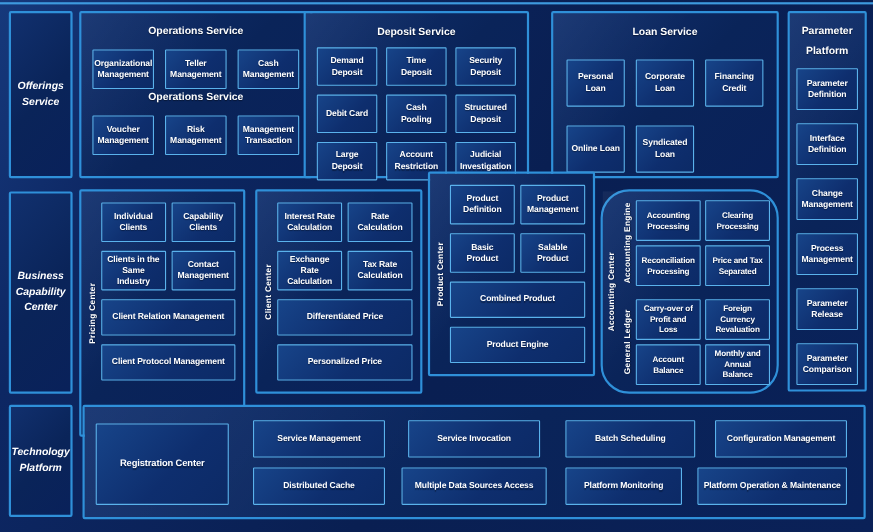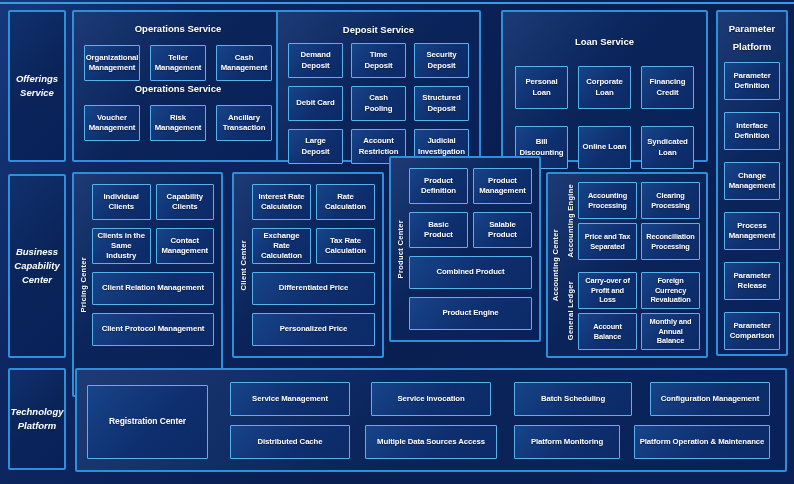--- a/index.html
+++ b/index.html
@@ -29,40 +29,40 @@
   
   #p-ops{left:72px;top:10px;width:212px;height:152px;padding:6px 10px;}
   .ops-row{display:grid;grid-template-columns:repeat(3,1fr);gap:10px;height:36px;margin-top:11px;}
   #p-ops .panel-title{margin-top:5px;}
   #p-ops .mid{margin-top:2px;}
   #p-dep{left:276px;top:10px;width:205px;height:152px;padding:6px 10px;}
   .dep-grid{display:grid;grid-template-columns:repeat(3,1fr);gap:8px;grid-auto-rows:35px;margin-top:8px;}
   #p-dep .panel-title{margin-top:6px;}
   #p-loan{left:501px;top:10px;width:207px;height:152px;padding:6px 12px;}
   .loan-grid{display:grid;grid-template-columns:repeat(3,1fr);gap:17px 10px;grid-auto-rows:43px;margin-top:19px;}
-  #p-loan .panel-title{margin-top:18px;}
+  #p-loan .panel-title{margin-top:6px;}
   
   #p-param{left:716px;top:10px;width:72px;height:346px;padding:8px 6px;}
   #p-param .panel-title{line-height:1.9;}
   .param-stack{display:flex;flex-direction:column;gap:12px;margin-top:6px;}
   .param-stack .box{height:38px;flex:none;}
   
   .center-panel{display:flex;}
   #p-pricing{left:72px;top:172px;width:151px;height:225px;}
   #p-client{left:232px;top:172px;width:152px;height:186px;}
   #p-product{left:389px;top:156px;width:152px;height:186px;}
   #p-acct{left:546px;top:172px;width:162px;height:186px;}
   .vstrip{width:18px;display:flex;align-items:center;justify-content:center;}
   .vlabel{writing-mode:vertical-rl;transform:rotate(180deg);font-weight:bold;font-size:7.5px;
     letter-spacing:.3px;white-space:nowrap;text-shadow:0 1px 1px rgba(0,0,0,.4);}
   .center-body{flex:1;padding:10px 7px 10px 0;display:flex;flex-direction:column;gap:8px;}
   .sm-grid{display:grid;grid-template-columns:1fr 1fr;gap:8px 5px;grid-auto-rows:36px;}
   .wide{height:33px;flex:none;}
   
-  #p-acct{padding:8px 6px 8px 0;}
+  #p-acct{padding:8px 6px 8px 0;border-radius:26px;}
   .acct-outer{width:15px;display:flex;align-items:center;justify-content:center;}
   .acct-groups{flex:1;display:flex;flex-direction:column;gap:12px;}
   .acct-group{flex:1;display:flex;}
   .acct-vstrip{width:15px;display:flex;align-items:center;justify-content:center;}
   .acct-grid{flex:1;display:grid;grid-template-columns:1fr 1fr;gap:4px;grid-auto-rows:37px;}
   .acct-grid .box{font-size:7.4px;letter-spacing:-.15px;}
   
   #p-tech{left:75px;top:368px;width:712px;height:104px;}
   #p-tech .box{position:absolute;}
   .reg{left:10px;top:15px;width:121px;height:74px;font-size:8.5px;}
@@ -91,21 +91,21 @@
   <div class="panel-title">Operations Service</div>
   <div class="ops-row">
     <div class="box">Organizational Management</div>
     <div class="box">Teller Management</div>
     <div class="box">Cash Management</div>
   </div>
   <div class="panel-title mid">Operations Service</div>
   <div class="ops-row">
     <div class="box">Voucher Management</div>
     <div class="box">Risk Management</div>
-    <div class="box">Ancillary Transaction</div>
+    <div class="box">Management Transaction</div>
   </div>
 </section>
 
 <section class="panel" id="p-dep">
   <div class="panel-title">Deposit Service</div>
   <div class="dep-grid">
     <div class="box">Demand Deposit</div>
     <div class="box">Time Deposit</div>
     <div class="box">Security Deposit</div>
     <div class="box">Debit Card</div>
@@ -116,21 +116,20 @@
     <div class="box">Judicial Investigation</div>
   </div>
 </section>
 
 <section class="panel" id="p-loan">
   <div class="panel-title">Loan Service</div>
   <div class="loan-grid">
     <div class="box">Personal Loan</div>
     <div class="box">Corporate Loan</div>
     <div class="box">Financing Credit</div>
-    <div class="box">Bill Discounting</div>
     <div class="box">Online Loan</div>
     <div class="box">Syndicated Loan</div>
   </div>
 </section>
 
 <section class="panel" id="p-param">
   <div class="panel-title">Parameter Platform</div>
   <div class="param-stack">
     <div class="box">Parameter Definition</div>
     <div class="box">Interface Definition</div>
@@ -194,22 +193,22 @@
       <span class="vlabel">Accounting Center</span>
     </div>
   <div class="acct-groups">
     <div class="acct-group">
       <div class="acct-vstrip">
           <span class="vlabel">Accounting Engine</span>
         </div>
       <div class="acct-grid">
         <div class="box">Accounting Processing</div>
         <div class="box">Clearing Processing</div>
+        <div class="box">Reconciliation Processing</div>
         <div class="box">Price and Tax Separated</div>
-        <div class="box">Reconciliation Processing</div>
       </div>
     </div>
     <div class="acct-group">
       <div class="acct-vstrip">
           <span class="vlabel">General Ledger</span>
         </div>
       <div class="acct-grid">
         <div class="box">Carry-over of Profit and Loss</div>
         <div class="box">Foreign Currency Revaluation</div>
         <div class="box">Account Balance</div>

